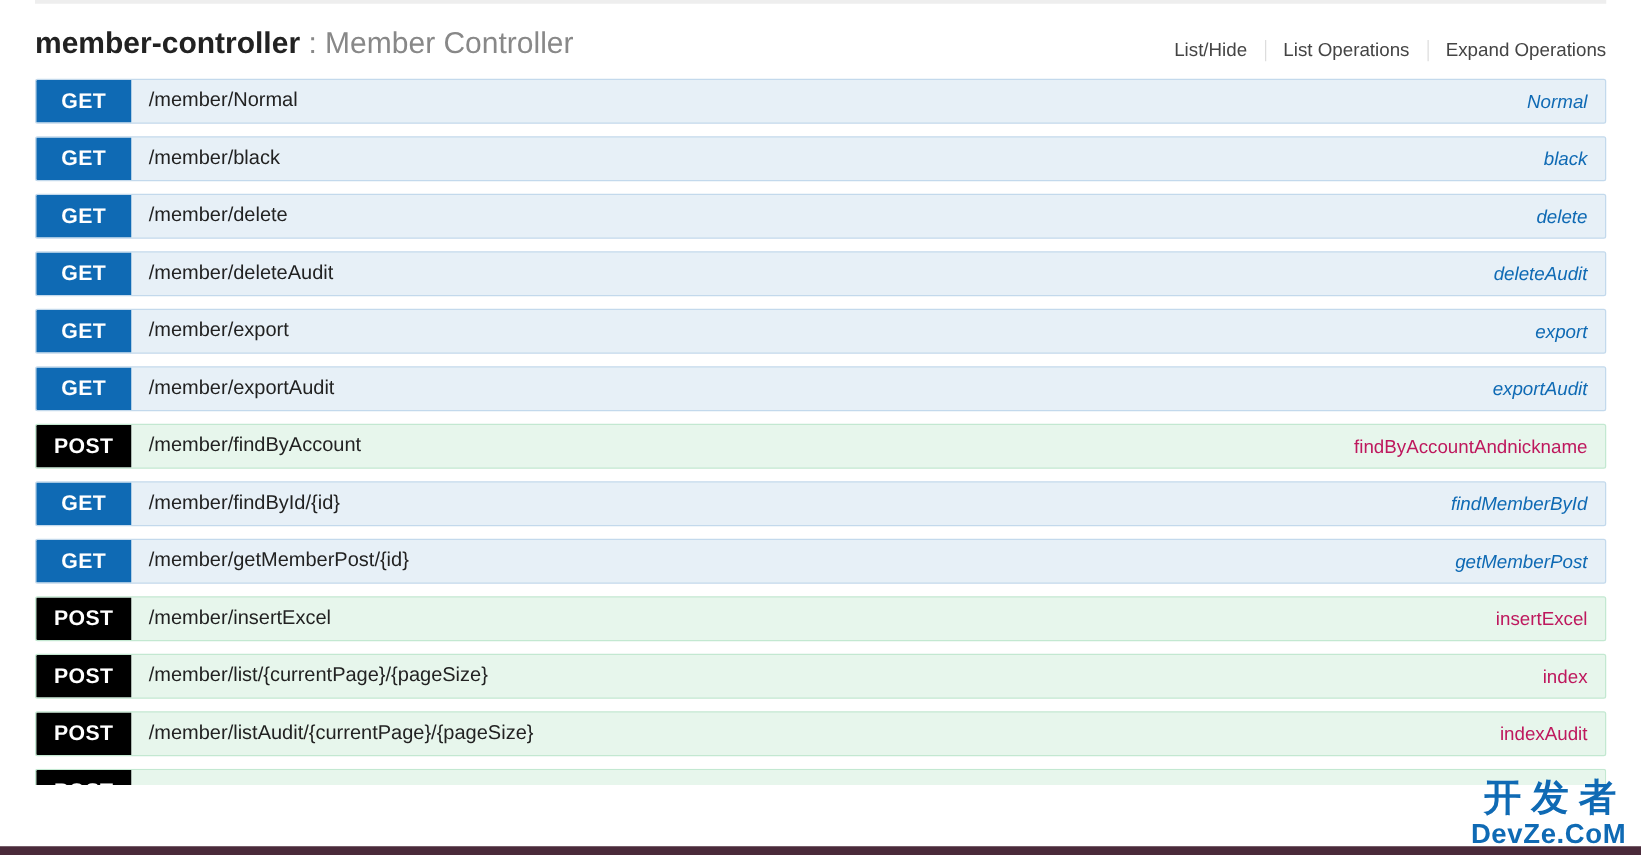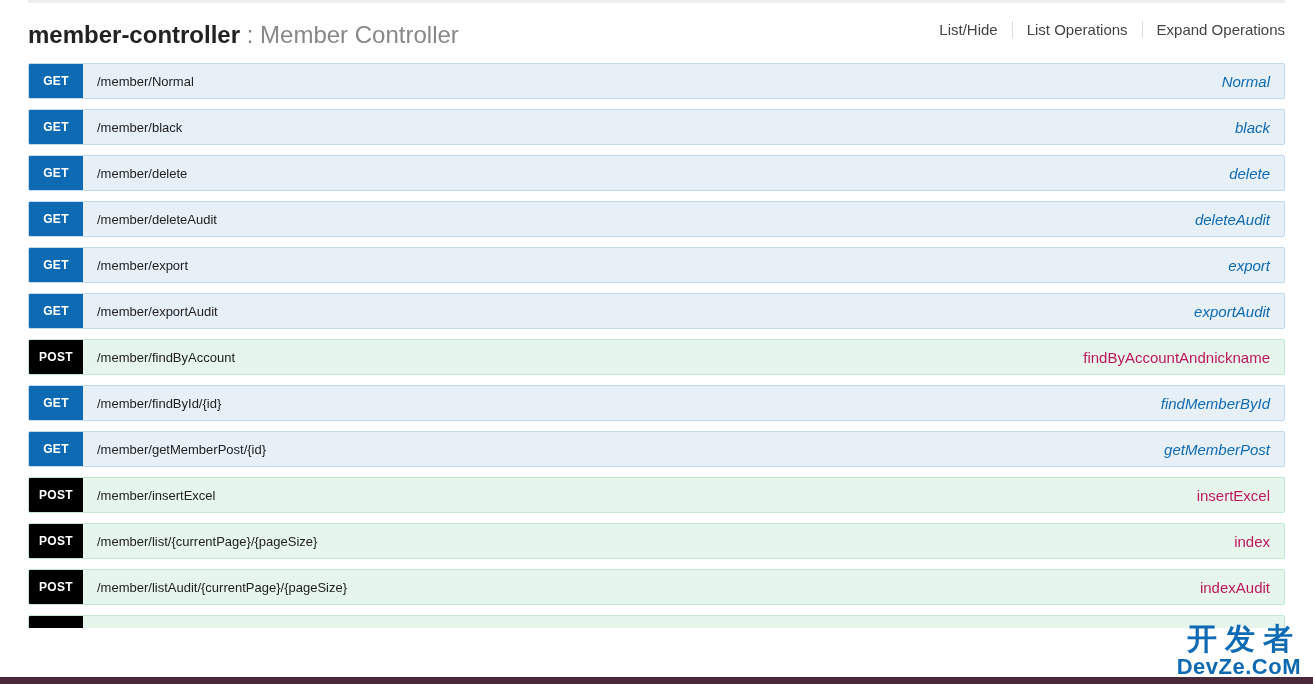--- a/index.html
+++ b/index.html
@@ -16,21 +16,21 @@
     height: 3px;
     background: #eeeeee;
     margin: 0 28px;
   }
   .container {
     padding: 10px 28px 0 28px;
   }
   .header-row {
     display: flex;
     justify-content: space-between;
-    align-items: flex-start;
+    align-items: flex-end;
     padding: 8px 0 14px 0;
   }
   .title {
     font-size: 24px;
     font-weight: 700;
     color: #222;
   }
   .title-desc {
     font-weight: 400;
     color: #888;
@@ -64,37 +64,37 @@
   }
   .op-row.get {
     background: #e7f0f7;
     border-color: #c3d9ec;
   }
   .op-row.post {
     background: #e7f6ec;
     border-color: #c3e8d1;
   }
   .method-badge {
-    width: 54px;
+    width: 76px;
     display: flex;
     align-items: center;
     justify-content: center;
     color: #fff;
     font-weight: 700;
-    font-size: 12px;
+    font-size: 17px;
     letter-spacing: 0.3px;
   }
   .get .method-badge { background: #0f6ab4; }
   .post .method-badge { background: #000000; }
   .op-path {
     flex: 0 0 auto;
     padding: 0 14px;
     display: flex;
     align-items: center;
-    font-size: 13px;
+    font-size: 16px;
     color: #222;
     font-weight: 400;
   }
   .op-spacer { flex: 1; }
   .op-name {
     padding: 0 14px;
     display: flex;
     align-items: center;
     font-size: 15px;
     cursor: pointer;

